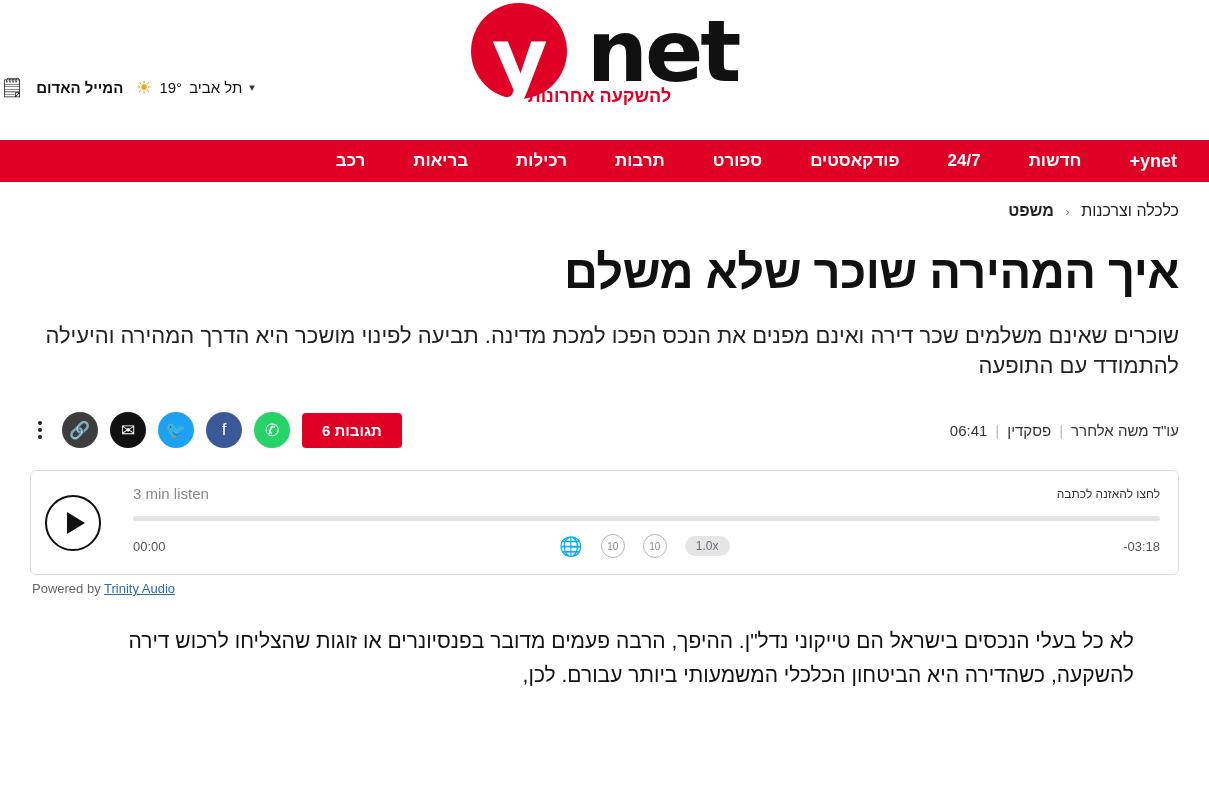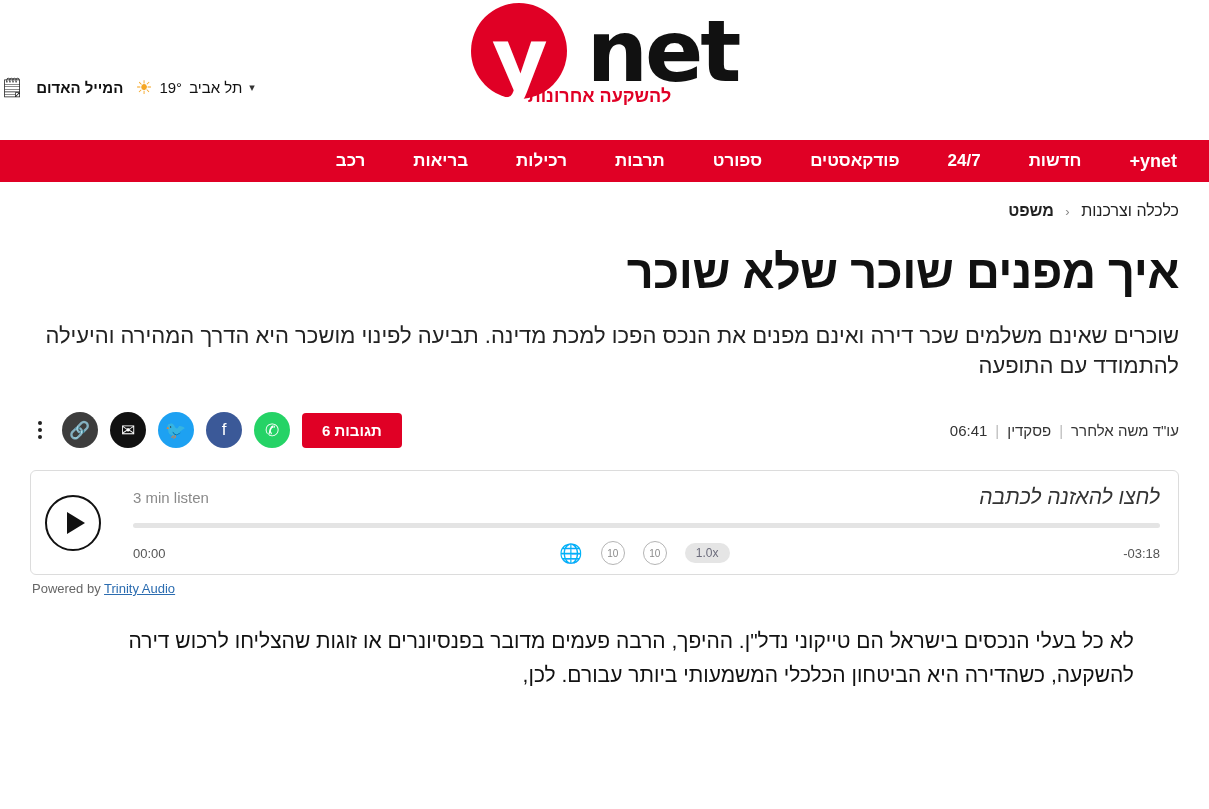--- a/index.html
+++ b/index.html
@@ -232,21 +232,21 @@
     border-top: 11px solid transparent;
     border-bottom: 11px solid transparent;
     border-left: 18px solid #111;
     margin-left: 5px;
   }
   .player-body { margin-left: 84px; }
   .player-label-row {
     display: flex; justify-content: space-between; align-items: center;
     direction: rtl;
   }
-  .listen-label { font-size: 21px; color: #333; font-style: italic; }
+  .listen-label { font-size: 12px; color: #333; }
   .listen-length { font-size: 15px; color: #8a8a8a; direction: ltr; }
   .progress {
     height: 5px;
     background: #e4e4e4;
     border-radius: 3px;
     margin-top: 14px;
     position: relative;
     cursor: pointer;
   }
   .player-controls {
@@ -337,21 +337,21 @@
   </div>
 
   <div class="content">
 
     <div class="breadcrumb">
       <span class="crumb-plain">כלכלה וצרכנות</span>
       <span class="sep">‹</span>
       <span class="crumb-strong">משפט</span>
     </div>
 
-    <h1 class="headline">איך מפנים שוכר שלא שוכר</h1>
+    <h1 class="headline">איך המהירה שוכר שלא משלם</h1>
 
     <p class="subhead">שוכרים שאינם משלמים שכר דירה ואינם מפנים את הנכס הפכו למכת מדינה. תביעה לפינוי מושכר היא הדרך המהירה והיעילה להתמודד עם התופעה</p>
 
     <div class="meta-row">
       <div class="byline">
         <span>עו"ד משה אלחרר</span>
         <span class="divider">|</span>
         <span>פסקדין</span>
         <span class="divider">|</span>
         <span class="time">06:41</span>

